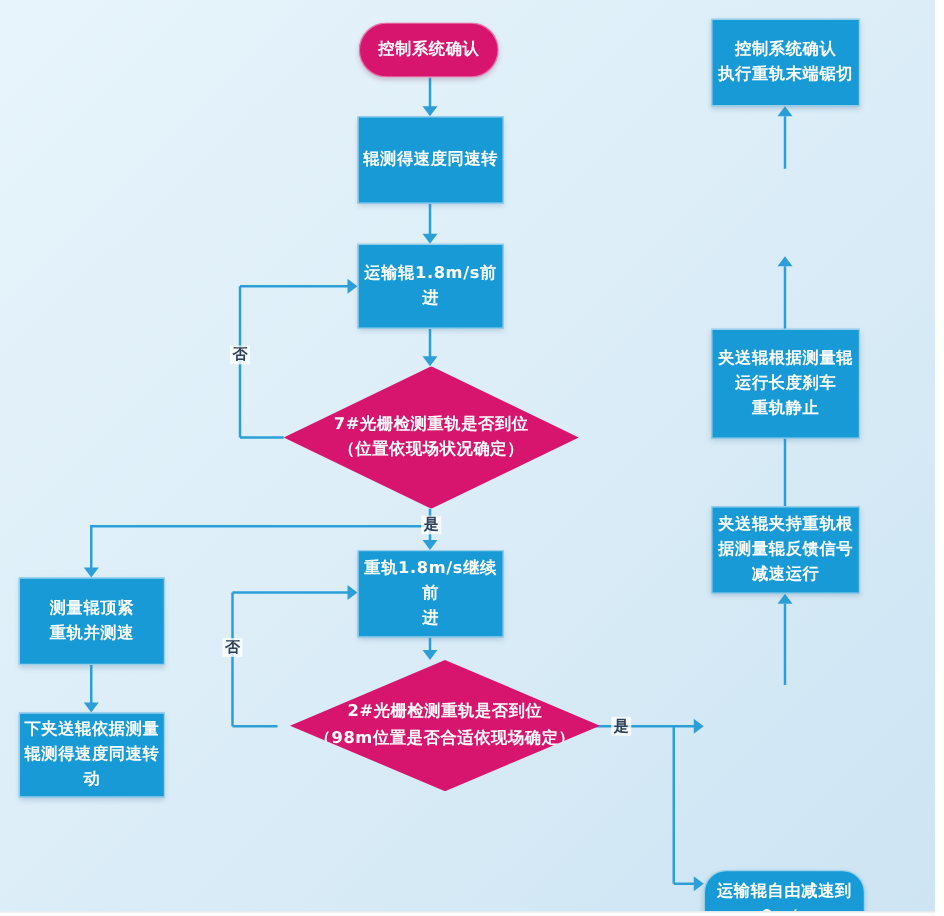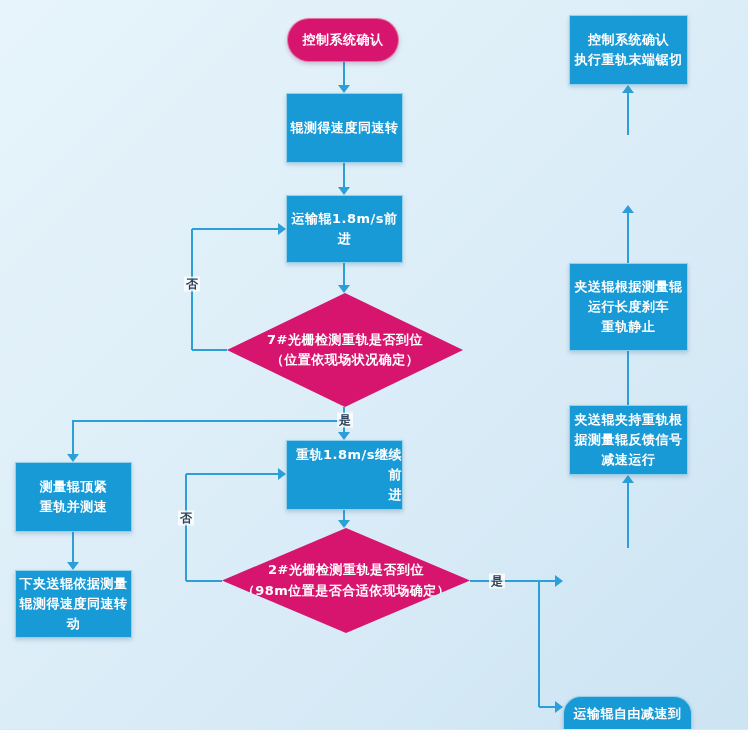--- a/index.html
+++ b/index.html
@@ -128,24 +128,24 @@
     <div class="node decision" style="left:227px;top:293px;width:236px;height:114px;">7#光栅检测重轨是否到位
 （位置依现场状况确定）</div>
 
     <div class="node process" style="left:15px;top:462px;width:117px;height:70px;">测量辊顶紧
 重轨并测速</div>
 
     <div class="node process" style="left:15px;top:570px;width:117px;height:68px;">下夹送辊依据测量
 辊测得速度同速转
 动</div>
 
-    <div class="node process" style="left:286px;top:440px;width:117px;height:70px;text-align:right;">重轨1.8m/s继续前
+    <div class="node process" style="left:286px;top:440px;width:117px;height:70px;">重轨1.8m/s继续前
 进</div>
 
-    <div class="node decision" style="left:222px;top:528px;width:248px;height:105px;">2#光栅检测重轨是否到位
+    <div class="node decision" style="left:232px;top:528px;width:248px;height:105px;">2#光栅检测重轨是否到位
 （98m位置是否合适依现场确定）</div>
 
 
     <div class="node process" style="left:563px;top:696px;width:129px;height:56px;border-radius:18px;">运输辊自由减速到
 0m/s</div>
 
     <div class="node process" style="left:569px;top:405px;width:119px;height:70px;">夹送辊夹持重轨根
 据测量辊反馈信号
 减速运行</div>
 

